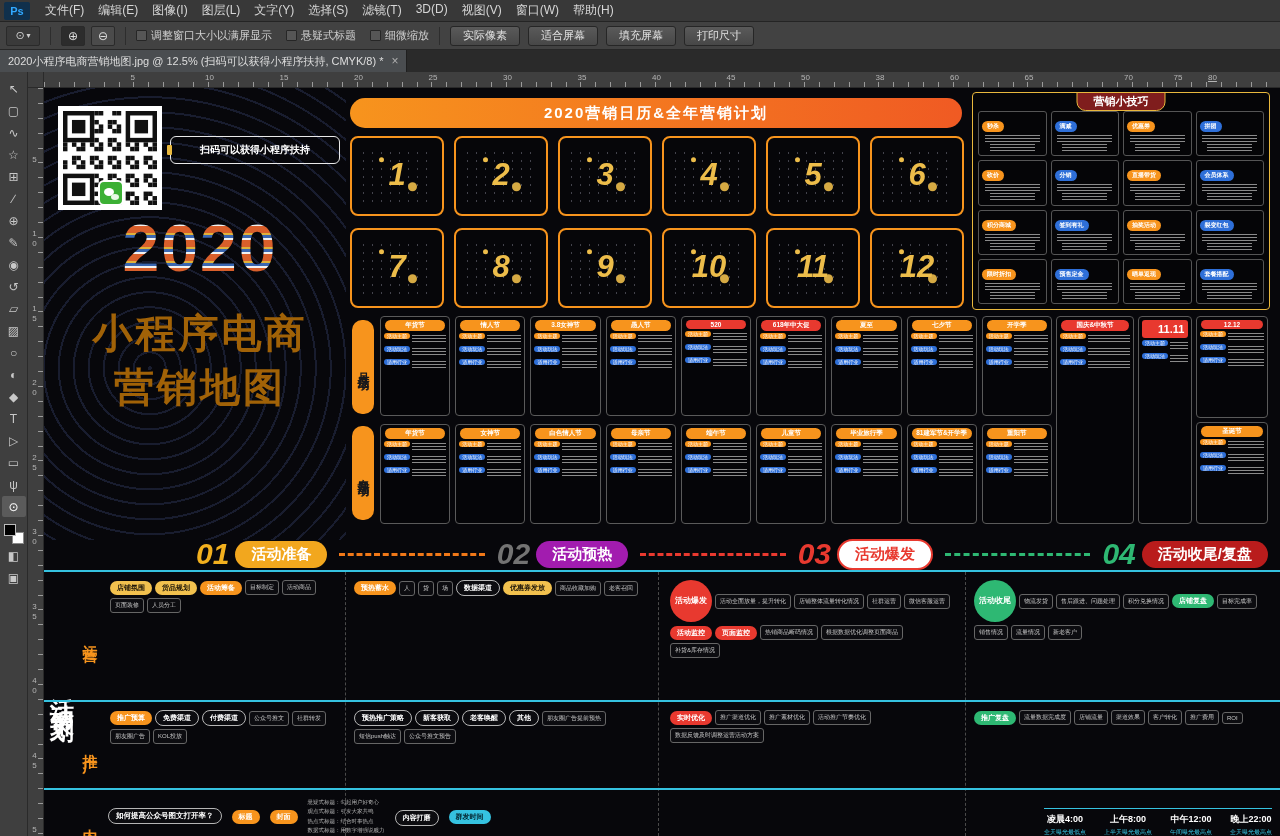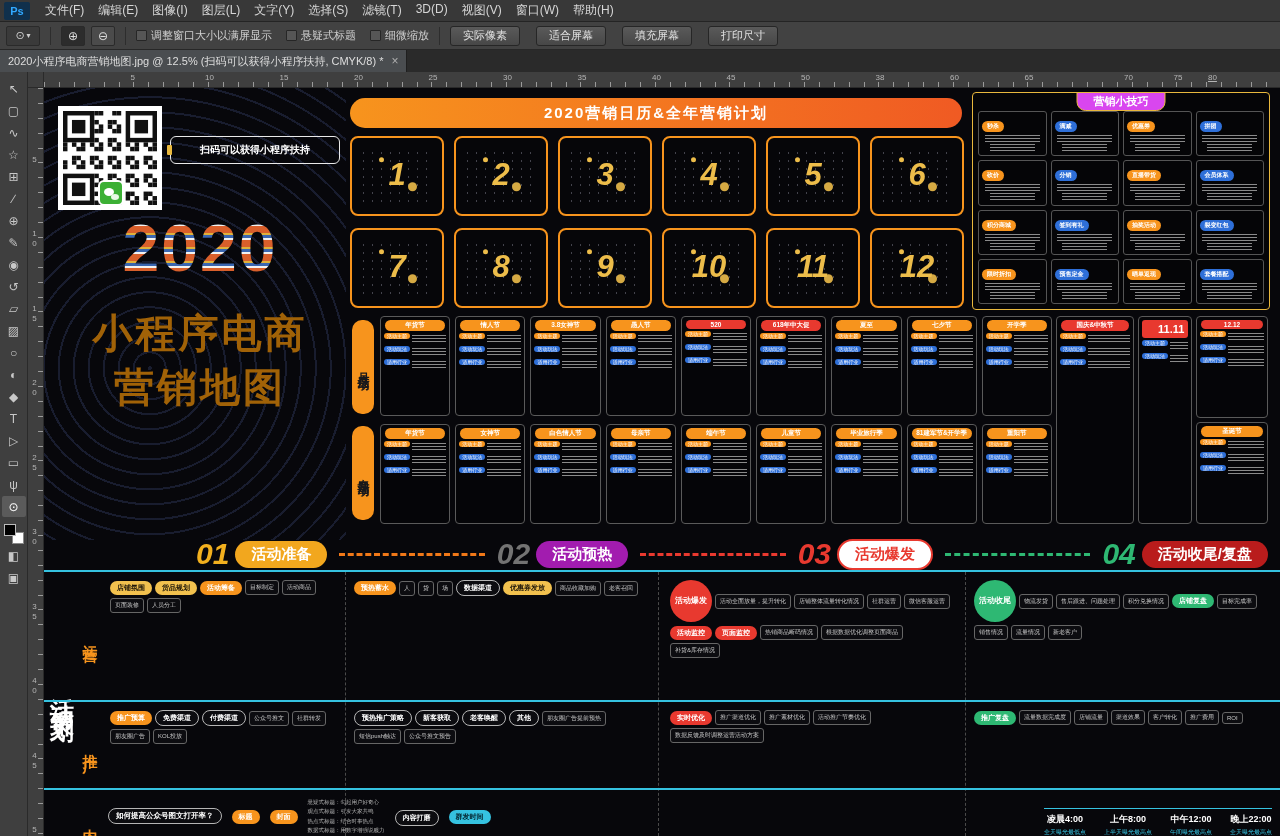--- a/index.html
+++ b/index.html
@@ -75,21 +75,21 @@
     display:grid; grid-template-columns:repeat(6,1fr); grid-template-rows:1fr 1fr; gap:12px 10px;}
   .cal-cell { position:relative; border:2px solid #f7941d; border-radius:8px; background:#060609;}
   .cal-days { position:absolute; left:7px; right:7px; top:11px; bottom:7px;
     background-image:radial-gradient(circle,#43434c .7px,transparent .8px); background-size:9px 8px;}
   .cal-num { position:absolute; left:0; right:0; top:50%; transform:translateY(-52%); text-align:center;
     font-size:31px; font-weight:800; color:#edbd4a; font-style:italic;}
   .cal-num::before { content:''; position:absolute; left:30%; top:0; width:5px; height:5px; border-radius:50%; background:#edbd4a;}
   .cal-num::after { content:''; position:absolute; right:28%; bottom:2px; width:9px; height:9px; border-radius:50%; background:#edbd4a; opacity:.9;}
 
   #tips-panel { position:absolute; left:928px; top:4px; width:298px; height:218px; border:1px solid #e9b83d; border-radius:4px; background:#050507;}
-  #tips-title { position:absolute; left:50%; top:-1px; transform:translateX(-50%); background:#d946ef; border:1px solid #e9b83d;
+  #tips-title { position:absolute; left:50%; top:-1px; transform:translateX(-50%); background:#7f1d1d; border:1px solid #e9b83d;
     border-radius:0 0 9px 9px; color:#fff; font-size:11px; font-weight:800; padding:1px 16px; white-space:nowrap;}
   #tips-grid { position:absolute; left:5px; right:5px; top:18px; bottom:5px;
     display:grid; grid-template-columns:repeat(4,1fr); grid-template-rows:repeat(4,1fr); gap:4px;}
   .tip-box { border:1px solid #555; border-radius:3px; background:#050507; padding:2px; overflow:hidden;}
   .tip-pill { display:inline-block; font-size:6px; font-weight:bold; color:#fff; border-radius:6px; padding:1px 5px; margin:1px;}
   .p-orange { background:#f7941d; } .p-blue { background:#2e6fd8; } .p-red { background:#e8392f; }
   .stripes { background-image:repeating-linear-gradient(180deg,#8a8a8a 0 1px,transparent 1px 3px); margin:2px auto 0;}
 
   
   .band-label { position:absolute; left:308px; width:22px; background:#f7941d; color:#18181c; border-radius:10px;
@@ -181,21 +181,21 @@
       <div class="opt-check">
         <span class="box"></span>
         <span>悬疑式标题</span>
       </div>
       <div class="opt-check">
         <span class="box"></span>
         <span>细微缩放</span>
       </div>
     </div>
   <div class="vsep"></div>
-  <div id="opt-buttons" style="display:flex;gap:16px">
+  <div id="opt-buttons" style="display:flex;gap:8px">
       <div class="opt-btn">实际像素</div>
       <div class="opt-btn">适合屏幕</div>
       <div class="opt-btn">填充屏幕</div>
       <div class="opt-btn">打印尺寸</div>
     </div>
 </div>
 
 <div id="tabbar">
   <div class="doc-tab">
     <span>2020小程序电商营销地图.jpg @ 12.5% (扫码可以获得小程序扶持, CMYK/8) *</span>

